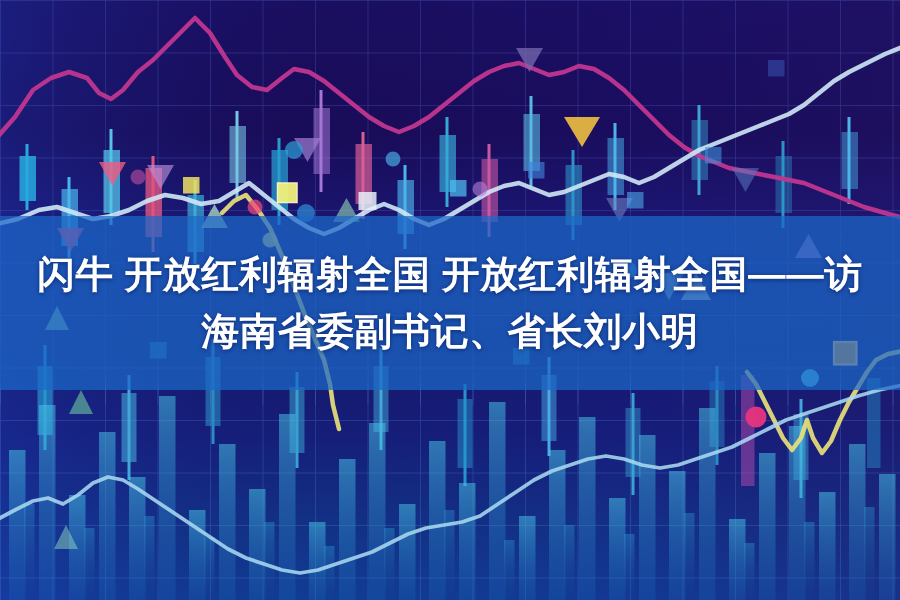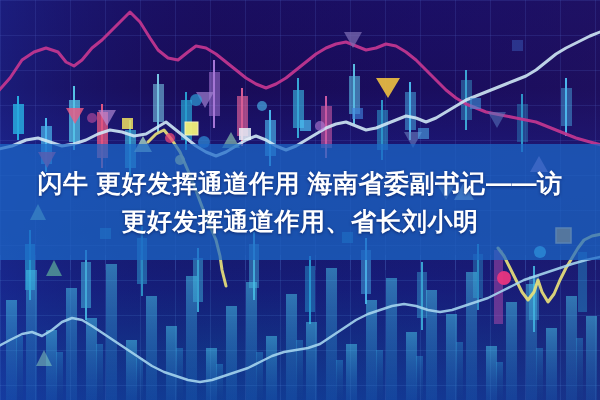--- a/index.html
+++ b/index.html
@@ -268,17 +268,17 @@
       <circle cx="540" cy="252" r="6" fill="#4fd0f0" opacity="0.9"></circle>
       <circle cx="420" cy="180" r="5" fill="#4fa8e8" opacity="0.6"></circle>
       <circle cx="320" cy="126" r="5" fill="#b87fd8" opacity="0.6"></circle>
       <circle cx="92" cy="118" r="5" fill="#c04fa0" opacity="0.6"></circle>
     </g>
   </svg>
 
   <div id="headline-band"></div>
 
   <div id="headline-text">
-    <span class="headline-line">闪牛 更好发挥通道作用 海南省委副书记——访</span>
-    <span class="headline-line">更好发挥通道作用、省长刘小明</span>
+    <span class="headline-line">闪牛 开放红利辐射全国 开放红利辐射全国——访</span>
+    <span class="headline-line">海南省委副书记、省长刘小明</span>
   </div>
 
 </div>
 
 </body></html>

